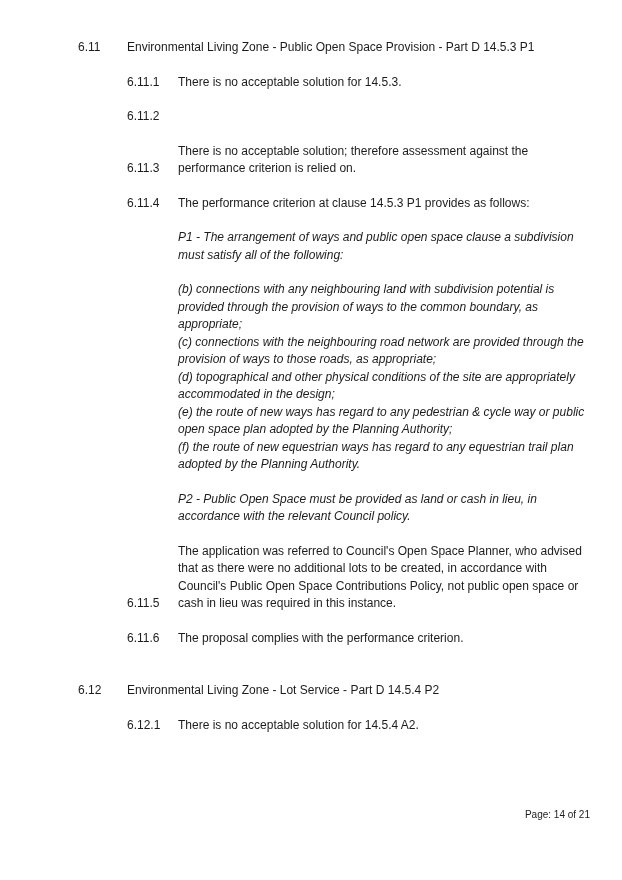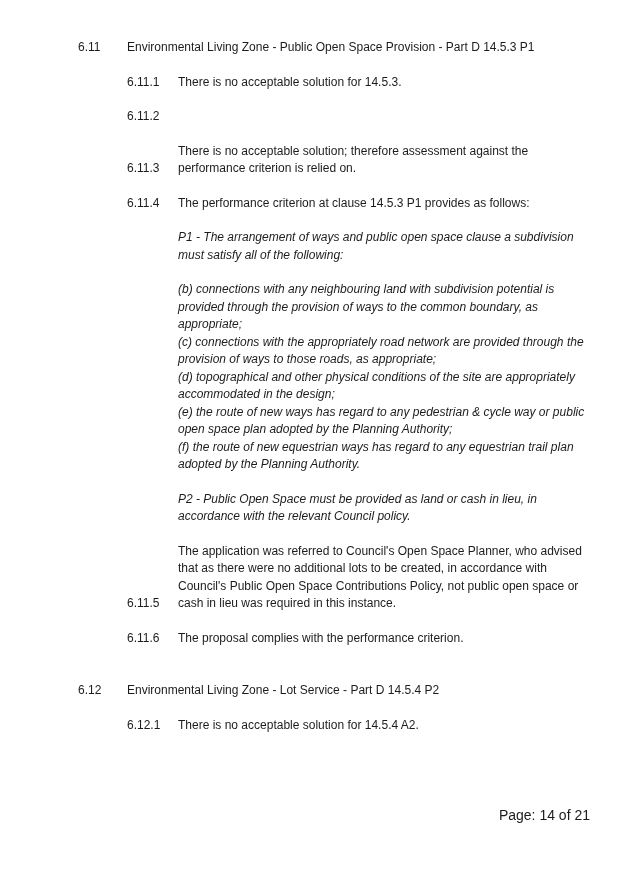--- a/index.html
+++ b/index.html
@@ -35,21 +35,21 @@
   .quote {
     margin-left: 178px;
     font-style: italic;
   }
   .qpara { margin: 0; }
   .space-before { margin-top: 35px; }
   .footer {
     position: absolute;
     top: 809px;
     right: 32px;
-    font-size: 14px;
+    font-size: 10px;
     line-height: 12px;
     color: #1c1c1c;
   }
 </style>
 </head>
 <body>
 
 <div class="page">
   <div>
       <div class="block heading">
@@ -69,21 +69,21 @@
       </div>
       <div class="block item">
         <span class="num">6.11.4</span>
         <span class="text">The performance criterion at clause 14.5.3 P1 provides as follows:</span>
       </div>
       <div class="block quote">
         <div class="qpara">P1 - The arrangement of ways and public open space clause a subdivision must satisfy all of the following:</div>
       </div>
       <div class="block quote">
         <div class="qpara">(b) connections with any neighbouring land with subdivision potential is provided through the provision of ways to the common boundary, as appropriate;</div>
-        <div class="qpara">(c) connections with the appropriately road network are provided through the provision of ways to those roads, as appropriate;</div>
+        <div class="qpara">(c) connections with the neighbouring road network are provided through the provision of ways to those roads, as appropriate;</div>
         <div class="qpara">(d) topographical and other physical conditions of the site are appropriately accommodated in the design;</div>
         <div class="qpara">(e) the route of new ways has regard to any pedestrian &amp; cycle way or public open space plan adopted by the Planning Authority;</div>
         <div class="qpara">(f) the route of new equestrian ways has regard to any equestrian trail plan adopted by the Planning Authority.</div>
       </div>
       <div class="block quote">
         <div class="qpara">P2 - Public Open Space must be provided as land or cash in lieu, in accordance with the relevant Council policy.</div>
       </div>
       <div class="block item">
         <span class="num">6.11.5</span>
         <span class="text">The application was referred to Council's Open Space Planner, who advised that as there were no additional lots to be created, in accordance with Council's Public Open Space Contributions Policy, not public open space or cash in lieu was required in this instance.</span>

